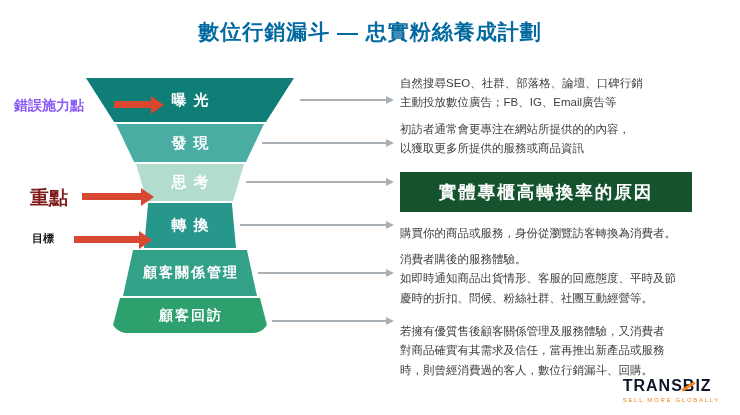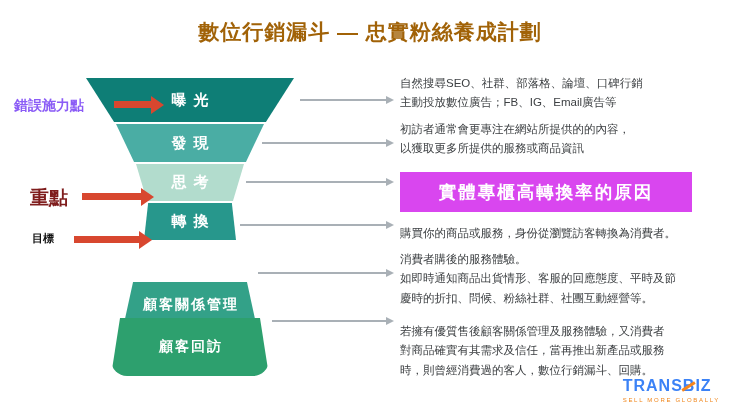--- a/index.html
+++ b/index.html
@@ -1,33 +1,33 @@
 <!DOCTYPE html>
 <html><head>
 <meta charset="utf-8">
 <style>
   * { margin:0; padding:0; box-sizing:border-box; }
   html,body { background:#ffffff; }
   body { font-family:"Liberation Sans","DejaVu Sans",sans-serif; }
   .canvas { position:relative; width:740px; height:415px; background:#ffffff; overflow:hidden; }
 
   .title { position:absolute; top:18px; left:0; width:100%; text-align:center;
-           font-size:21px; font-weight:bold; color:#a16207; letter-spacing:1px; }
+           font-size:21px; font-weight:bold; color:#0369a1; letter-spacing:1px; }
 
   
   .layer { position:absolute; display:flex; align-items:center; justify-content:center;
            color:#ffffff; font-weight:bold; }
   .layer.wide  { font-size:15px; letter-spacing:7px; text-indent:7px; }
-  .layer.tight { font-size:14px; letter-spacing:2px; text-indent:2px;margin-top:32px; }
+  .layer.tight { font-size:14px; letter-spacing:2px; text-indent:2px; }
   .layer-1 { top:78px;  left:86px;  width:208px; height:44px; clip-path:polygon(0 0,100% 0,86.5% 100%,13.5% 100%); }
   .layer-2 { top:124px; left:116px; width:148px; height:38px; clip-path:polygon(0 0,100% 0,87.8% 100%,12.2% 100%); }
   .layer-3 { top:164px; left:136px; width:108px; height:37px; clip-path:polygon(0 0,100% 0,89.8% 100%,10.2% 100%); }
-  .layer-4 { top:203px; left:144px; width:92px;  height:37px; clip-path:polygon(4.5% 0,95.5% 0,100% 100%,0 100%); }
+  .layer-4 { top:203px; left:144px; width:92px;  height:45px; clip-path:polygon(4.5% 0,95.5% 0,100% 100%,0 100%); }
   .layer-5 { top:250px; left:123px; width:134px; height:46px; clip-path:polygon(7.5% 0,92.5% 0,100% 100%,0 100%); }
-  .layer-6 { top:286px; left:111px; width:158px; height:58px; clip-path:polygon(5.7% 0,94.3% 0,100% 100%,0 100%); border-radius:0 0 16px 16px;font-family:Liberation Serif, serif; }
+  .layer-6 { top:298px; left:111px; width:158px; height:35px; clip-path:polygon(5.7% 0,94.3% 0,100% 100%,0 100%); border-radius:0 0 16px 16px;font-family:Liberation Serif, serif; }
 
   
   .ann { position:absolute; font-weight:bold; white-space:nowrap; }
   .ann-1 { top:97px;  left:14px; font-size:14px; }
   .ann-2 { top:185px; left:30px; font-size:19px; }
   .ann-3 { top:231px; left:32px; font-size:11px;text-align:center; }
 
   .rarrow { position:absolute; height:7px; background:#d8472f; }
   .rarrow::after { content:""; position:absolute; right:-12px; top:-5.5px;
                    border-left:13px solid #d8472f; border-top:9px solid transparent;
@@ -56,21 +56,21 @@
   .note-4 { top:224px; }
   .note-5 { top:250px; }
   .note-6 { top:322px; }
 
   .highlight-box { position:absolute; left:400px; top:172px; width:292px; height:40px;
                    color:#ffffff; display:flex; align-items:center; justify-content:center;
                    font-size:17.5px; font-weight:bold; letter-spacing:2px; }
 
   
   .logo { position:absolute; right:20px; bottom:12px; }
-  .logo-text { font-size:16px; font-weight:bold; color:#3b82f6; letter-spacing:1px; line-height:1.1; }
+  .logo-text { font-size:16px; font-weight:bold; color:#0f172a; letter-spacing:1px; line-height:1.1; }
   .logo-b { position:relative; display:inline-block; }
   .logo-b::after { content:""; position:absolute; left:-2px; top:46%; width:15px; height:3px;
                    background:#f6851d; transform:rotate(-32deg); }
   .logo-tagline { font-size:6px; color:#f08519; letter-spacing:1.7px; margin-top:2px; }
 </style>
 </head>
 <body>
 
 <div class="canvas">
 
@@ -96,21 +96,21 @@
   <div class="garrow garrow-2"></div>
   <div class="garrow garrow-3"></div>
   <div class="garrow garrow-4"></div>
   <div class="garrow garrow-5"></div>
   <div class="garrow garrow-6"></div>
 
   <div class="note note-1">自然搜尋SEO、社群、部落格、論壇、口碑行銷
 主動投放數位廣告；FB、IG、Email廣告等</div>
   <div class="note note-2">初訪者通常會更專注在網站所提供的的內容，
 以獲取更多所提供的服務或商品資訊</div>
-  <div class="highlight-box" style="background: #d946ef;">實體專櫃高轉換率的原因</div>
+  <div class="highlight-box" style="background: #14532d;">實體專櫃高轉換率的原因</div>
   <div class="note note-4">購買你的商品或服務，身份從瀏覽訪客轉換為消費者。</div>
   <div class="note note-5">消費者購後的服務體驗。
 如即時通知商品出貨情形、客服的回應態度、平時及節
 慶時的折扣、問候、粉絲社群、社團互動經營等。</div>
   <div class="note note-6">若擁有優質售後顧客關係管理及服務體驗，又消費者
 對商品確實有其需求及信任，當再推出新產品或服務
 時，則曾經消費過的客人，數位行銷漏斗、回購。</div>
 
   <div class="logo">
     <div class="logo-text"><span>TRANS</span><span class="logo-b">B</span><span>IZ</span></div>

